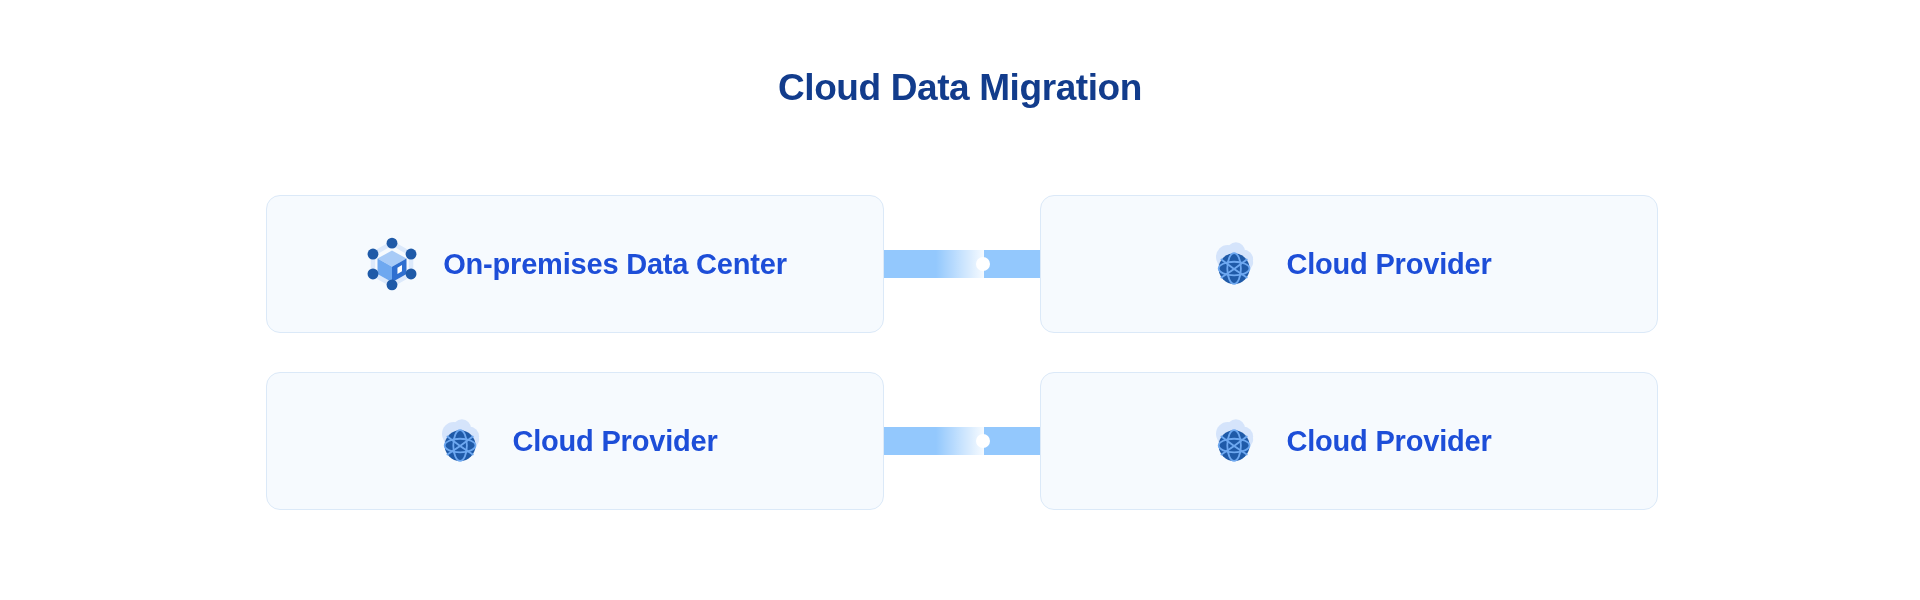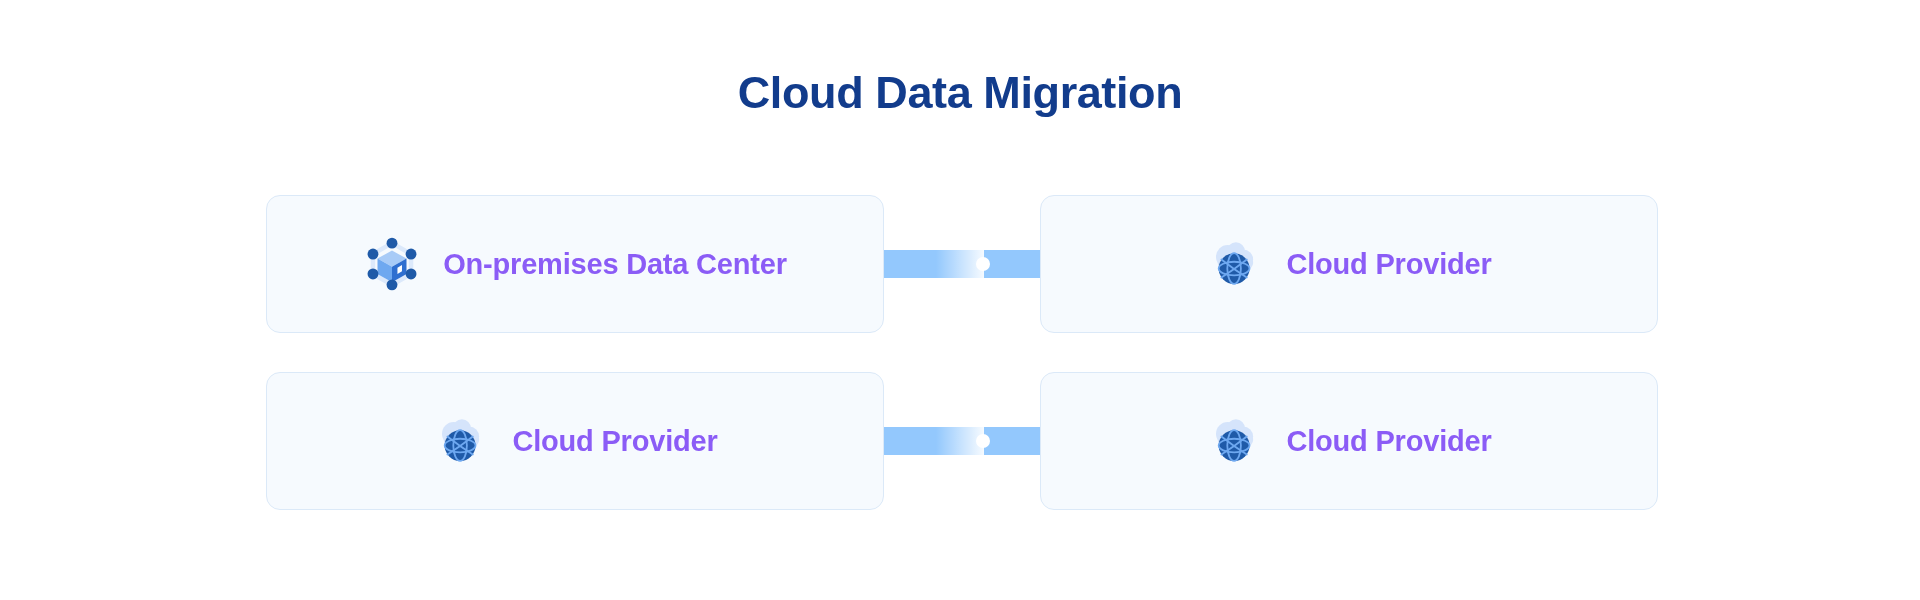--- a/index.html
+++ b/index.html
@@ -22,21 +22,21 @@
     background: #ffffff;
   }
 
   
   .page-title {
     position: absolute;
     top: 66px;
     left: 0;
     width: 1920px;
     text-align: center;
-    font-size: 45px;
+    font-size: 37px;
     font-weight: 700;
     letter-spacing: -0.4px;
     color: #123c8c;
     line-height: 1.2;
     white-space: nowrap;
   }
 
   
   .diagram {
     position: absolute;
@@ -74,21 +74,21 @@
   .node-icon {
     flex: 0 0 auto;
     width: 58px;
     height: 58px;
     display: block;
   }
 
   .node-label {
     font-size: 29px;
     font-weight: 700;
-    color: #8b5cf6;
+    color: #1d4ed8;
     letter-spacing: -0.2px;
     white-space: nowrap;
     line-height: 1.2;
   }
 
   
   .connector {
     flex: 0 0 auto;
     position: relative;
     width: 156px;

